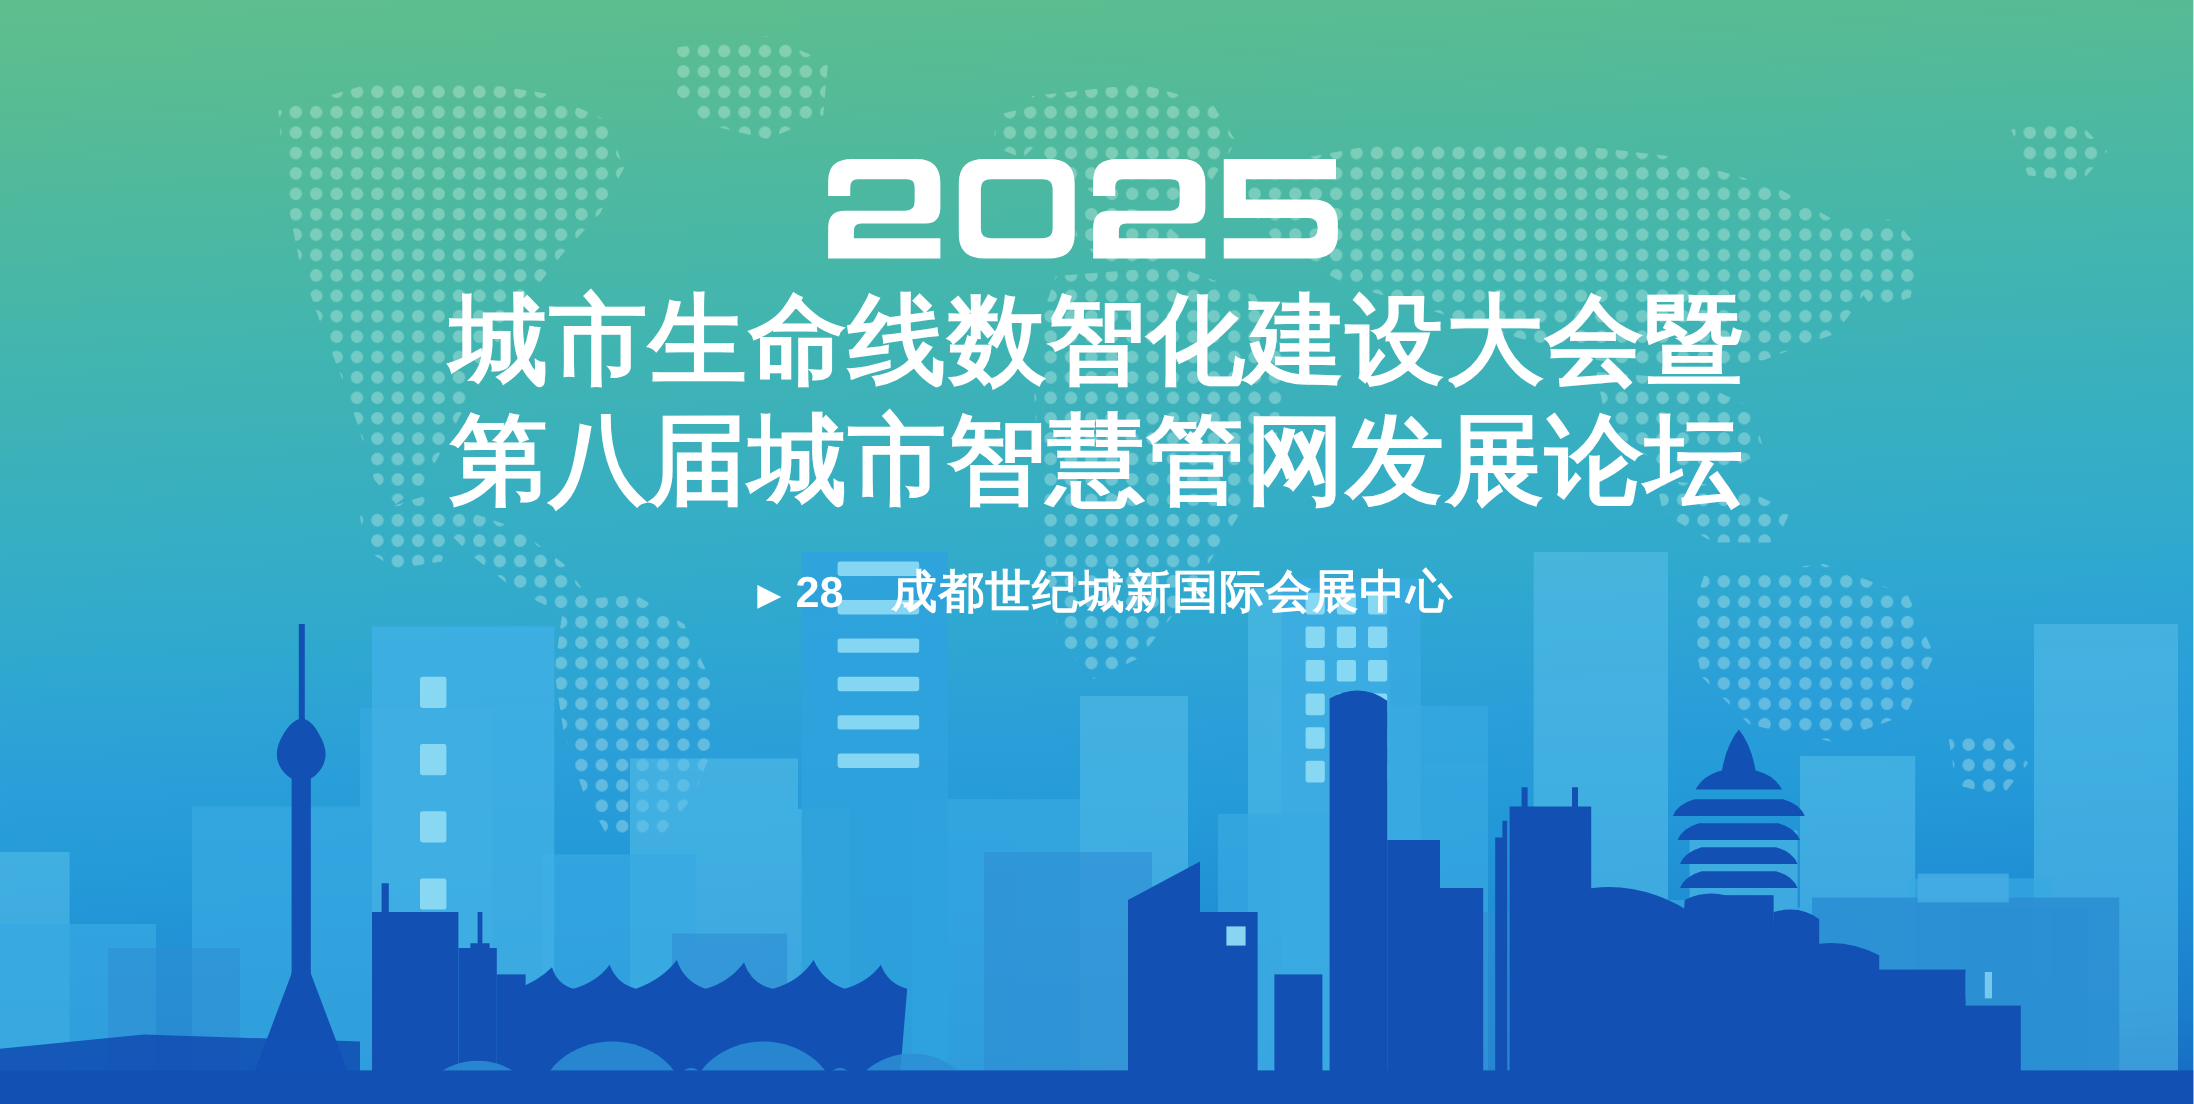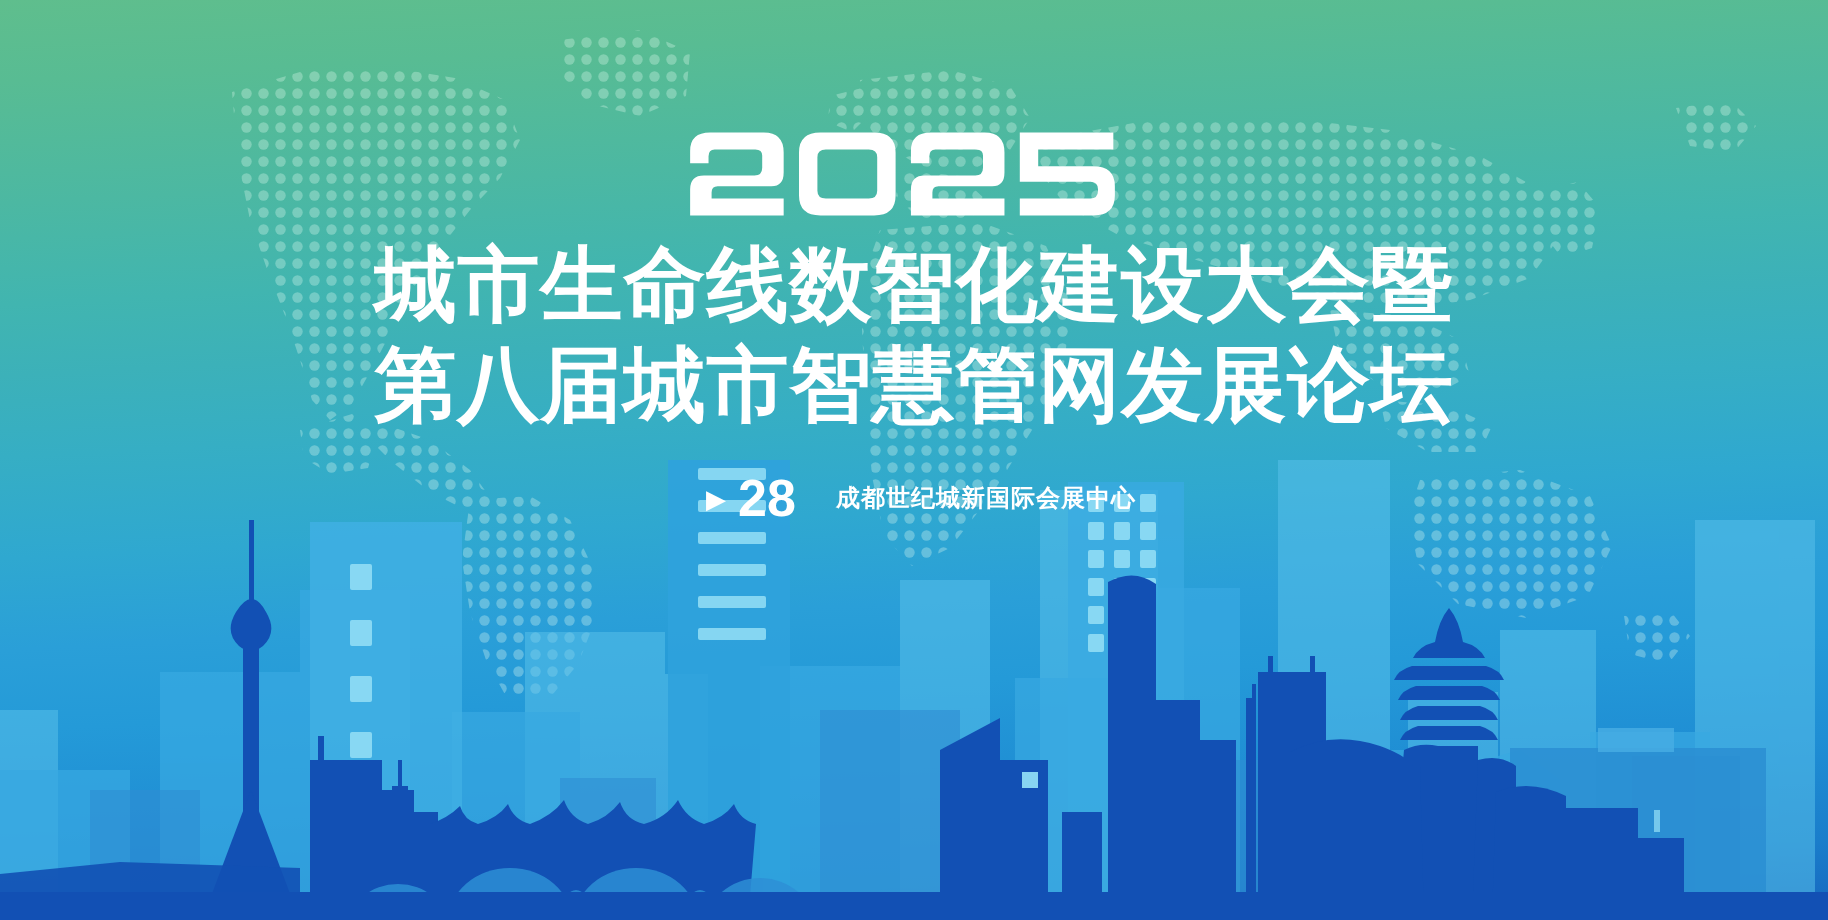--- a/index.html
+++ b/index.html
@@ -95,25 +95,25 @@
     letter-spacing: 0.5px;
   }
   .sub-arrow {
     font-size: 26px;
     margin: 0 12px 0 14px;
     line-height: 1;
     position: relative;
     top: 1px;
   }
   .sub-to {
-    font-size: 52px;
+    font-size: 36px;
     font-weight: 700;
   }
   .sub-venue {
-    font-size: 24px;
+    font-size: 38px;
     font-weight: 600;
     margin-left: 40px;
     letter-spacing: 1px;
   }
 </style>
 </head>
 <body>
 
 <div id="banner">
 

